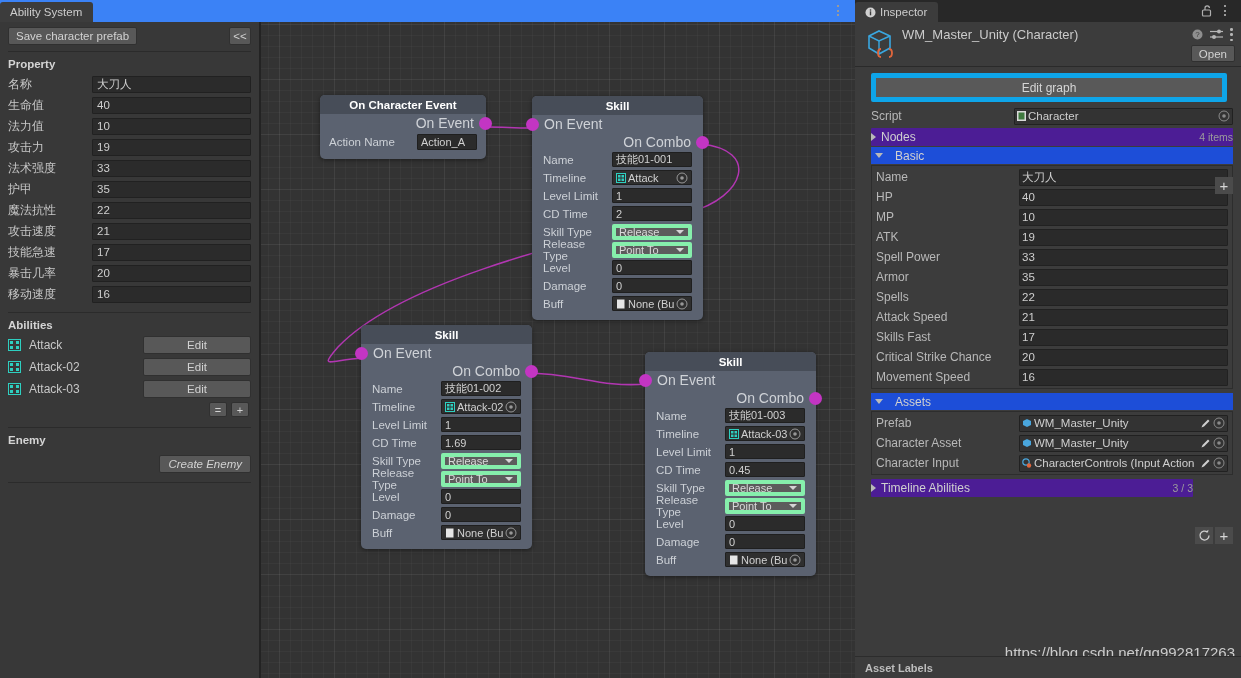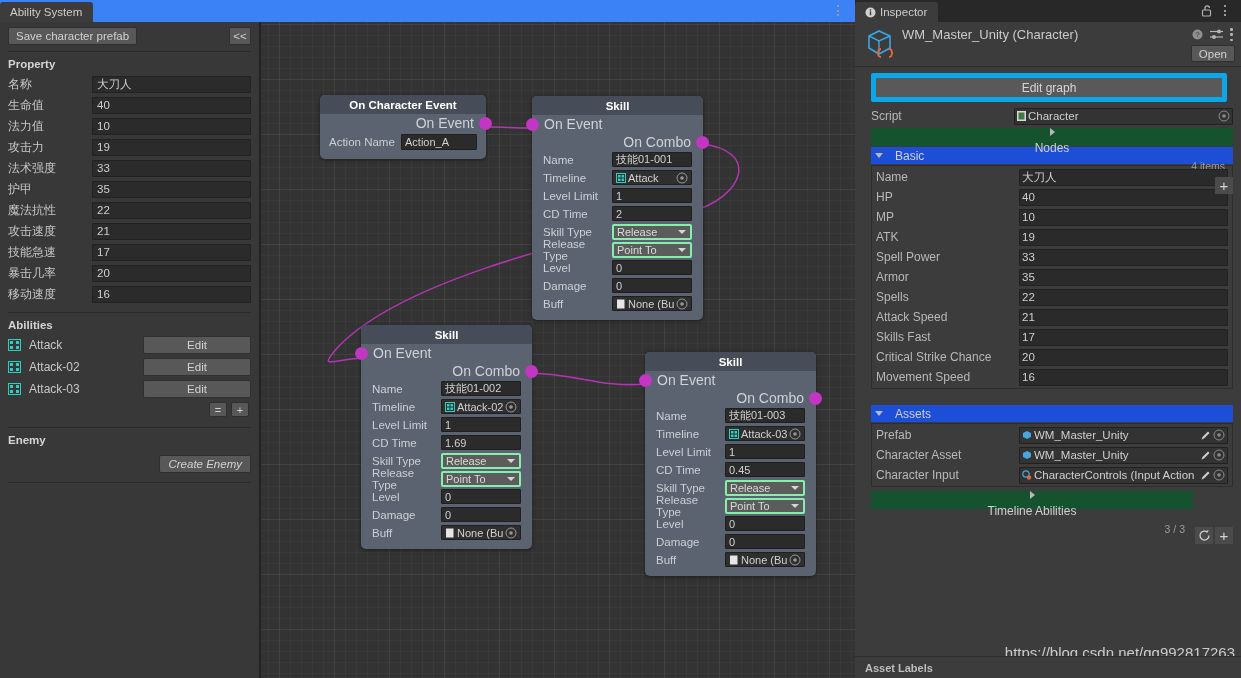--- a/index.html
+++ b/index.html
@@ -138,21 +138,21 @@
   }
   .nlabel { color: #ccd0d6; font-size: 11.5px; }
   .nfield {
     height: 15px; background: #2b2b2b; border: 1px solid #1f1f1f;
     border-radius: 1px; color: #d0d0d0; font-size: 11px;
     display: flex; align-items: center; padding: 0 3px;
     position: relative; overflow: hidden;
   }
   .nfield.obj { background:#2f2f2f; }
   .ndrop {
-    height: 16px; background: #5c5c5c; border: 2px solid #86efac;
+    height: 16px; background: #5c5c5c; border: 4px solid #86efac;
     border-radius: 2px; color: #dadada; font-size: 11px;
     display: flex; align-items: center; padding: 0 3px;
     justify-content: space-between;
   }
   .caret { width: 0; height: 0; border-left: 4px solid transparent;
            border-right: 4px solid transparent; border-top: 4px solid #d5d5d5;
            margin-right: 1px; }
   .obj-icon { width: 10px; height: 10px; flex: 0 0 10px; margin-right: 2px; }
   .obj-text { flex: 1; overflow: hidden; white-space: nowrap; }
   .obj-target { width: 12px; height: 12px; flex: 0 0 12px; opacity: .85; }
@@ -188,23 +188,23 @@
   .irow { display: flex; align-items: center; height: 20px; padding: 0 8px 0 16px; }
   .ilabel { width: 143px; color: #b8b8b8; font-size: 12px; }
   .ifield {
     flex: 1; height: 17px; background: #2a2a2a; border: 1px solid #212121;
     color: #cfcfcf; font-size: 11.5px; display: flex; align-items: center;
     padding: 0 2px; gap: 2px; border-radius: 1px;
   }
   .ifield.obj { background: #333333; }
   .ifield .txt { flex: 1; overflow: hidden; white-space: nowrap; }
   .foldout {
-    margin: 2px 8px 0 16px; height: 18px; background: #14532d;
-    display: flex; align-items: center; padding: 0 8px; gap: 5px;
-    color: #d0d0d0; font-size: 12px; border-radius: 1px; flex-direction: column;
+    margin: 2px 8px 0 16px; height: 18px; background: #4c1d95;
+    display: flex; align-items: center; padding: 0 0; gap: 5px;
+    color: #d0d0d0; font-size: 12px; border-radius: 1px;
   }
   .foldout .count { margin-left: auto; color: #9c9c9c; font-size: 10.5px; }
   .fold-sub {
     margin: 1px 8px 0 16px; height: 17px; background: #1d4ed8;
     display: flex; align-items: center; padding: 0 4px; gap: 12px;
     color: #d0d0d0; font-size: 12px;
   }
   .tri-r { width:0;height:0;border-top:4px solid transparent;border-bottom:4px solid transparent;border-left:5px solid #b9b9b9; }
   .tri-d { width:0;height:0;border-left:4px solid transparent;border-right:4px solid transparent;border-top:5px solid #b9b9b9; }
   .plus-btn { width: 18px; height: 17px; display:flex;align-items:center;justify-content:center;
@@ -348,21 +348,21 @@
     </div>
     <div class="hr" style="margin-top:9px"></div>
   </div>
 
   <div class="node" style="left:320px; top:95px; width:166px;">
     <div class="node-title">On Character Event</div>
     <div class="port-row out">
       <span class="port-label">On Event</span>
       <span class="dot r"></span>
     </div>
-    <div class="nrow" style="padding:0 9px; height:19px;">
+    <div class="nrow" style="padding:0 9px; height:19px;gap:16px;">
       <span class="nlabel" style="width:72px">Action Name</span>
       <span class="nfield" style="flex:1;height:16px">Action_A</span>
     </div>
   </div>
 
   <div class="node" style="left:532px; top:96px; width:171px;">
     <div class="node-title">Skill</div>
     <div class="port-row in">
       <span class="dot l"></span>
       <span class="port-label">On Event</span>
@@ -689,21 +689,21 @@
         <div class="irow" style="height:20px;padding:0 4px 0 4px">
           <span class="ilabel">Critical Strike Chance</span>
           <span class="ifield">20</span>
         </div>
         <div class="irow" style="height:20px;padding:0 4px 0 4px">
           <span class="ilabel">Movement Speed</span>
           <span class="ifield">16</span>
         </div>
       </div>
 
-      <div class="fold-sub" style="margin-top:16px">
+      <div class="fold-sub" style="margin-top:4px">
         <span class="tri-d"></span>
         <span>Assets</span>
       </div>
 
       <div class="table-box">
         <div class="irow" style="height:20px;padding:0 4px 0 4px">
           <span class="ilabel">Prefab</span>
           <span class="ifield obj">
             <svg width="10" height="10" viewBox="0 0 10 10">
               <path d="M1 3 L5 1 L9 3 L9 7 L5 9 L1 7 Z" fill="#4aa6dd"></path>

